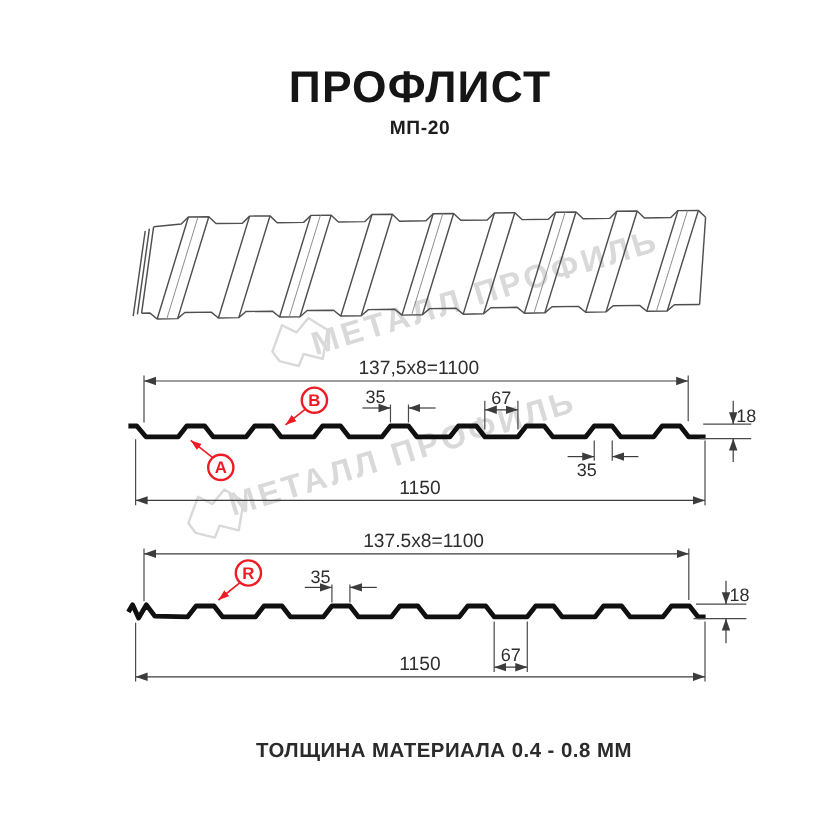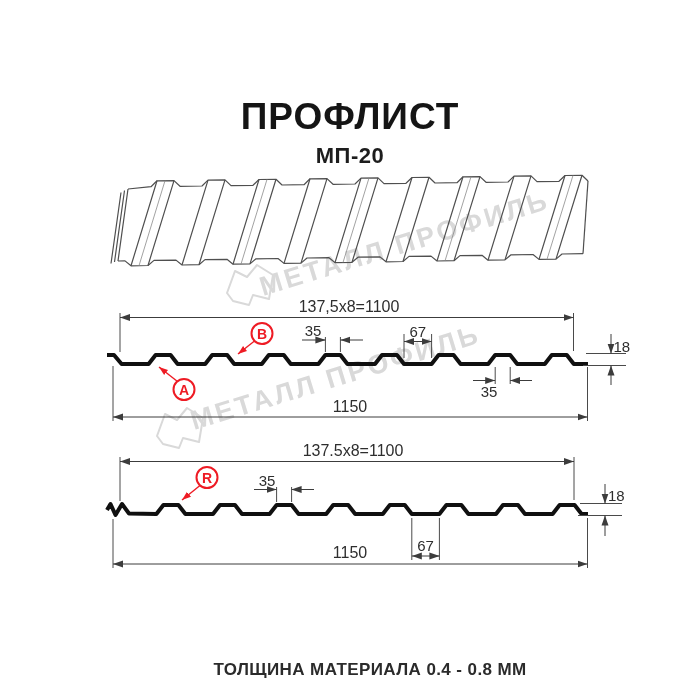--- a/index.html
+++ b/index.html
@@ -5,23 +5,23 @@
   :root{
     --red:#ee1b24;
     --line:#3c3c3c;
     --profile:#101010;
     --wm:#d9d9d9;
     --thin:#4a4a4a;
   }
   html,body{margin:0;padding:0;background:#fff;}
   #page{position:relative;width:700px;height:700px;background:#fff;overflow:hidden;
         font-family:"Liberation Sans", sans-serif;}
-  .center-text{position:absolute;left:0;width:700px;text-align:center;color:#151515;margin-top:44px;}
+  .center-text{position:absolute;left:0;width:700px;text-align:center;color:#151515;}
   #title{top:52px;font-size:37px;font-weight:800;letter-spacing:1px;}
-  #subtitle{top:99px;font-size:22px;font-weight:700;letter-spacing:0.5px;color:#1d1d1d;}
+  #subtitle{top:99px;font-size:16px;font-weight:700;letter-spacing:0.5px;color:#1d1d1d;}
   #footer{top:616px;font-size:17px;font-weight:600;letter-spacing:0.4px;color:#2b2b2b;padding-left:20px;}
   svg{position:absolute;top:0;left:0;}
   .dimline{stroke:var(--line);stroke-width:1;fill:none;}
   .extline{stroke:var(--thin);stroke-width:1;fill:none;}
   .profline{stroke:var(--profile);stroke-width:4;fill:none;stroke-linejoin:round;}
   .sheet3d{stroke:#4f4f4f;stroke-width:1.2;fill:none;stroke-linejoin:round;}
   .sheet3d-light{stroke:#8a8a8a;stroke-width:0.8;fill:none;}
   .dimtxt{fill:#2e2e2e;font-size:15px;font-weight:400;}
   .dimtxt-big{fill:#2e2e2e;font-size:16px;font-weight:400;}
   .redline{stroke:var(--red);stroke-width:1.4;fill:none;}

